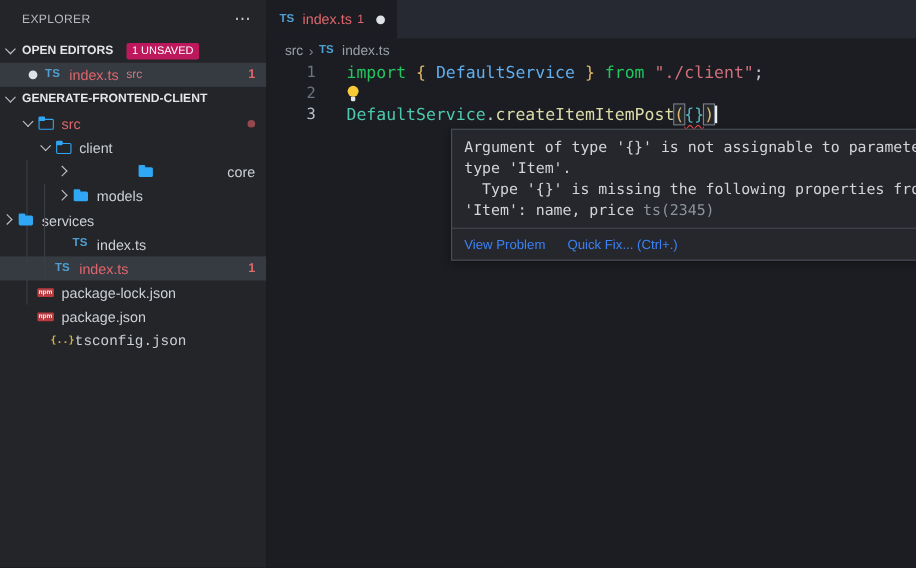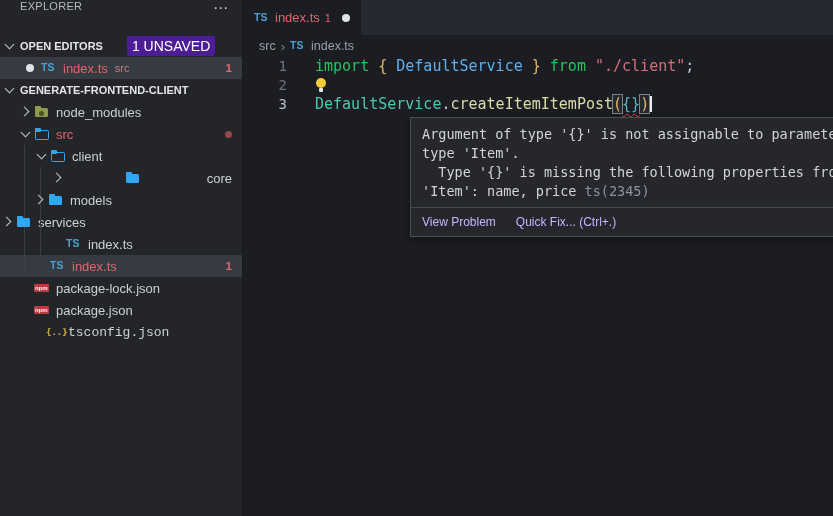--- a/index.html
+++ b/index.html
@@ -5,33 +5,33 @@
   * { margin:0; padding:0; box-sizing:border-box; }
   html,body { width:833px; height:516px; overflow:hidden; }
   body {
     font-family:"Liberation Sans","DejaVu Sans",sans-serif;
     background:#1b1d22; color:#ccd0d6; display:flex;
     -webkit-font-smoothing:antialiased;
   }
 
   
   .sidebar { width:243px; flex:none; background:#242528; display:flex; flex-direction:column; border-right:1px solid #18191c; }
-  .sb-header { height:35px; display:flex; align-items:flex-start; padding:0 14px 0 20px; }
+  .sb-header { height:35px; display:flex; align-items:center; padding:0 14px 0 20px; }
   .sb-title { font-size:11px; color:#b6bac0; letter-spacing:.3px; flex:1; }
   .sb-more { color:#c7cbd1; font-size:15px; line-height:15px; cursor:pointer; }
 
   .sec-header { height:22px; display:flex; align-items:center; font-size:11px; font-weight:bold; color:#e3e5e9; padding-left:2px; }
   .sec-header .lbl { margin-left:2px; }
 
   .chev { width:16px; height:16px; position:relative; flex:none; }
   .chev::before { content:""; position:absolute; width:6px; height:6px; border-right:1.4px solid #c2c6cc; border-bottom:1.4px solid #c2c6cc; }
   .chev-down::before { left:4px; top:3px; transform:rotate(45deg); }
   .chev-right::before { left:3px; top:4px; transform:rotate(-45deg); }
 
-  .badge-unsaved { background:#4c1d95; color:#fff; font-size:14px; font-weight:normal; padding:2px 5px; border-radius:2px; margin-left:24px; }
+  .badge-unsaved { background:#be185d; color:#fff; font-size:10px; font-weight:normal; padding:2px 5px; border-radius:2px; margin-left:12px; }
 
   .row { height:22px; display:flex; align-items:center; font-size:13px; color:#ccd0d6; cursor:pointer; padding-right:10px; }
   .row.selected { background:#363a41; }
   .sp { flex:1; }
   .err-text { color:#e0666d !important; }
   .desc { font-size:11px; color:#c97b80; margin-left:7px; }
   .err-count { color:#e0666d; font-size:11.5px; font-weight:bold; }
   .dirty-dot { width:8px; height:8px; border-radius:50%; background:#dfe2e7; flex:none; }
   .mod-dot { width:7px; height:7px; border-radius:50%; background:#95484d; flex:none; }
 
@@ -83,21 +83,21 @@
   .bulb { position:relative; display:inline-block; width:13px; height:16px; vertical-align:-3px; }
   .bulb::before { content:""; position:absolute; left:1px; top:1px; width:10px; height:10px; border-radius:50%; background:#f8ca38; }
   .bulb::after { content:""; position:absolute; left:4px; bottom:1px; width:4px; height:4px; background:#e2e6eb; border-radius:1px; }
 
   
   .tooltip { position:absolute; left:167px; top:117px; width:492px; background:#25272c; border:1px solid #4a4f57; box-shadow:0 2px 8px rgba(0,0,0,.45); z-index:5; }
   .tt-body { padding:7px 11px 6px 11px; font-family:"DejaVu Sans Mono","Liberation Mono",monospace; font-size:13.5px; line-height:19px; color:#d2d4d9; }
   .hline { white-space:pre; }
   .tt-dim { color:#8c939c; }
   .tt-actions { border-top:1px solid #44484f; padding:7px 11px; display:flex; gap:20px; font-size:12px; }
-  .tt-link { color:#c4b5fd; cursor:pointer; }
+  .tt-link { color:#3b82f6; cursor:pointer; }
 </style>
 </head>
 <body>
 
 <div class="sidebar">
   <div class="sb-header">
     <span class="sb-title">EXPLORER</span>
     <span class="sb-more">⋯</span>
   </div>
 
@@ -117,45 +117,38 @@
   </div>
 
   <div class="sec-header">
     <span class="chev chev-down"></span>
     <span class="lbl">GENERATE-FRONTEND-CLIENT</span>
   </div>
 
   <div class="tree" id="tree">
     <div class="guide" style="left:24px; top:44px; height:132px"></div>
     <div class="guide" style="left:40px; top:66px; height:88px"></div>
-  <div class="row" style="padding-left: 18px;">
-        <span class="chev chev-right"></span>
-        <span class="ic ic-folder c-olive">
-          <i class="emblem"></i>
-        </span>
-        <span>node_modules</span>
-      </div>
       <div class="row" style="padding-left: 18px;">
         <span class="chev chev-down"></span>
         <span class="ic ic-folder-open c-blue"></span>
         <span class="err-text">src</span>
         <span class="sp"></span>
         <span class="mod-dot"></span>
       </div>
       <div class="row" style="padding-left: 34px;">
         <span class="chev chev-down"></span>
         <span class="ic ic-folder-open c-blue"></span>
         <span>client</span>
       </div>
       <div class="row" style="padding-left: 50px; justify-content: space-between;">
         <span class="chev chev-right"></span>
         <span class="ic ic-folder c-blue"></span>
         <span>core</span>
       </div>
-      <div class="row" style="padding-left: 32px; text-align: right;">
+      <div class="row" style="padding-left: 50px; text-align: right;">
         <span class="chev chev-right"></span>
         <span class="ic ic-folder c-blue"></span>
         <span>models</span>
       </div>
       <div class="row" style="">
         <span class="chev chev-right"></span>
         <span class="ic ic-folder c-blue"></span>
         <span>services</span>
       </div>
       <div class="row" style="padding-left: 66px;">

